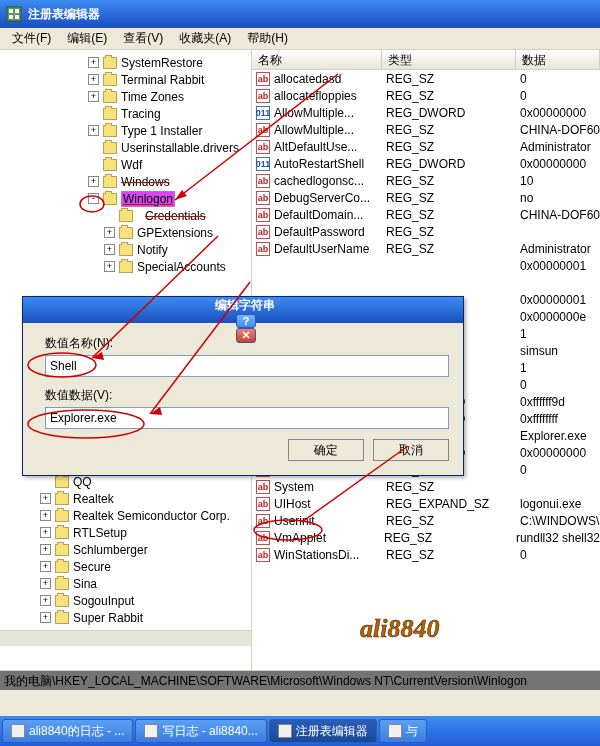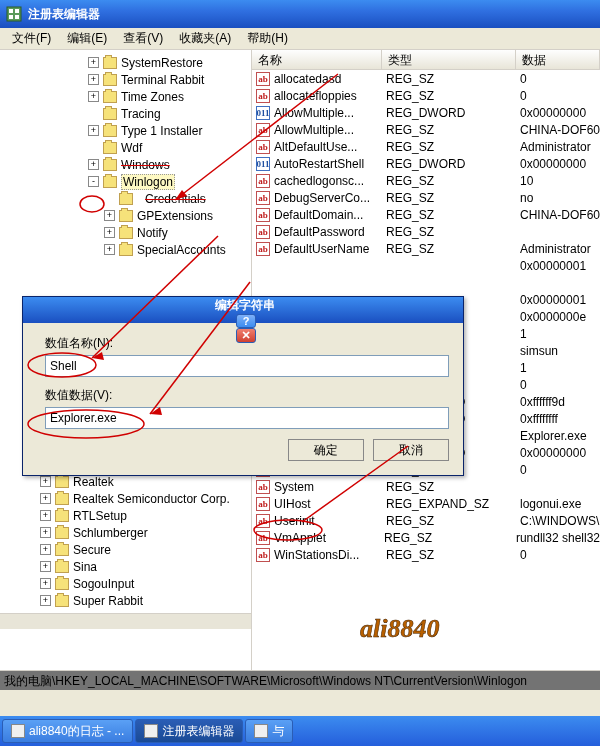--- a/index.html
+++ b/index.html
@@ -16,36 +16,36 @@
 .tree-pane { width: 252px; border-right: 1px solid #d4d0c8; overflow: hidden; background:#fff;}
 .list-pane { flex: 1; overflow: hidden; background:#fff;}
 
 .tree { padding: 4px 0 4px 4px; }
 .tree-row { display: flex; align-items: center; height: 17px; white-space: nowrap; }
 .expander { width: 11px; height: 11px; border: 1px solid #888; display: inline-flex; align-items:center; justify-content:center; font-size: 9px; line-height:1; margin-right: 4px; background:#fff; color:#000; flex-shrink:0;}
 .expander.empty { border:none; background:none; }
 .folder-ico { width: 14px; height: 12px; background: #f6e27a; border: 1px solid #c0a050; margin-right: 4px; flex-shrink:0; position:relative;}
 .folder-ico::before { content:''; position:absolute; top:-3px; left:1px; width:5px; height:2px; background:#f6e27a; border:1px solid #c0a050; border-bottom:none;}
 .tree-label { color: #000; }
-.tree-label.sel { background: #fef9c3; border:1px dotted #999; padding:0 1px;}
+.tree-label.sel { background: #d946ef; border:1px dotted #999; padding:0 1px;text-decoration:underline;}
 .ind { display:inline-block; flex-shrink:0;}
 
 .list-header { display: flex; height: 20px; background: #ece9d8; border-bottom: 1px solid #d4d0c8; }
 .list-header div { padding: 2px 6px; border-right: 1px solid #d4d0c8; background: linear-gradient(to bottom,#fefefe,#e8e5d8); }
 .col-name { width: 130px; }
 .col-type { width: 134px; }
 .col-data { flex: 1; }
 
 .list-body { overflow: hidden; }
 .list-row { display: flex; height: 17px; align-items: center; white-space: nowrap; }
 .list-row.sel .cell-name span { background:#fff; border:1px dotted #999; padding:0 1px;}
 .cell-name { width: 130px; display:flex; align-items:center; padding-left:4px;}
 .cell-type { width: 134px; padding-left:4px;}
 .cell-data { flex: 1; padding-left:4px;}
-.val-ico { width:14px; height:14px; margin-right:4px; flex-shrink:0; display:inline-flex; align-items:center; justify-content:center; font-size:9px; font-weight:bold;font-family:Liberation Serif, serif;}
+.val-ico { width:14px; height:14px; margin-right:4px; flex-shrink:0; display:inline-flex; align-items:center; justify-content:center; font-size:9px; font-weight:bold;}
 .val-ico.str { border:1px solid #c05050; color:#c02020; background:#fff;}
 .val-ico.bin { border:1px solid #4070c0; color:#2050a0; background:#fff;}
 
 .statusbar { height: 20px; background:#737373; border-top:1px solid #d4d0c8; padding:2px 4px; font-size:11px; }
 .hscroll { height:16px; background:#e8e5d8; border-top:1px solid #d4d0c8;}
 
 .taskbar { position:absolute; bottom:0; left:0; right:0; height:30px; background: linear-gradient(to bottom,#3c8cf0,#245edb); display:flex; align-items:center; padding:2px;}
 .taskbtn { height:24px; background: linear-gradient(to bottom,#5aa0f5,#3a7de0); border:1px solid #2a5db5; border-radius:3px; margin-right:2px; padding:0 8px; display:flex; align-items:center; color:#fff; font-size:11px;}
 .taskbtn.active { background: linear-gradient(to bottom,#2a5db5,#1a4a95); }
 .taskbtn .ti { width:14px; height:14px; margin-right:4px; background:#f0f0f0; border:1px solid #888;}
@@ -122,20 +122,26 @@
         <div class="tree-row">
           <span class="ind" style="width: 84px;"></span>
           <span class="expander">+</span>
           <span class="folder-ico"></span>
           <span class="tree-label" style="text-decoration-color: rgb(208, 0, 0);">Type 1 Installer</span>
         </div>
         <div class="tree-row">
           <span class="ind" style="width: 84px;"></span>
           <span class="expander empty"> </span>
           <span class="folder-ico"></span>
+          <span class="tree-label" style="text-decoration-color: rgb(208, 0, 0);">Userinstallable.drivers</span>
+        </div>
+        <div class="tree-row">
+          <span class="ind" style="width: 84px;"></span>
+          <span class="expander empty"> </span>
+          <span class="folder-ico"></span>
           <span class="tree-label" style="text-decoration-color: rgb(208, 0, 0);">Wdf</span>
         </div>
         <div class="tree-row">
           <span class="ind" style="width: 84px;"></span>
           <span class="expander">+</span>
           <span class="folder-ico"></span>
           <span class="tree-label" style="text-decoration: line-through rgb(208, 0, 0);">Windows</span>
         </div>
         <div class="tree-row">
           <span class="ind" style="width: 84px;"></span>
@@ -464,20 +470,24 @@
 </div>
 
 <div class="statusbar">
   <span>我的电脑\HKEY_LOCAL_MACHINE\SOFTWARE\Microsoft\Windows NT\CurrentVersion\Winlogon</span>
 </div>
 
 <div class="taskbar" id="taskbar">
     <div class="taskbtn">
       <span class="ti"></span>
       <span>ali8840的日志 - ...</span>
+    </div>
+    <div class="taskbtn">
+      <span class="ti"></span>
+      <span>写日志 - ali8840...</span>
     </div>
     <div class="taskbtn active">
       <span class="ti"></span>
       <span>注册表编辑器</span>
     </div>
     <div class="taskbtn">
       <span class="ti"></span>
       <span>与</span>
     </div>
   </div>

